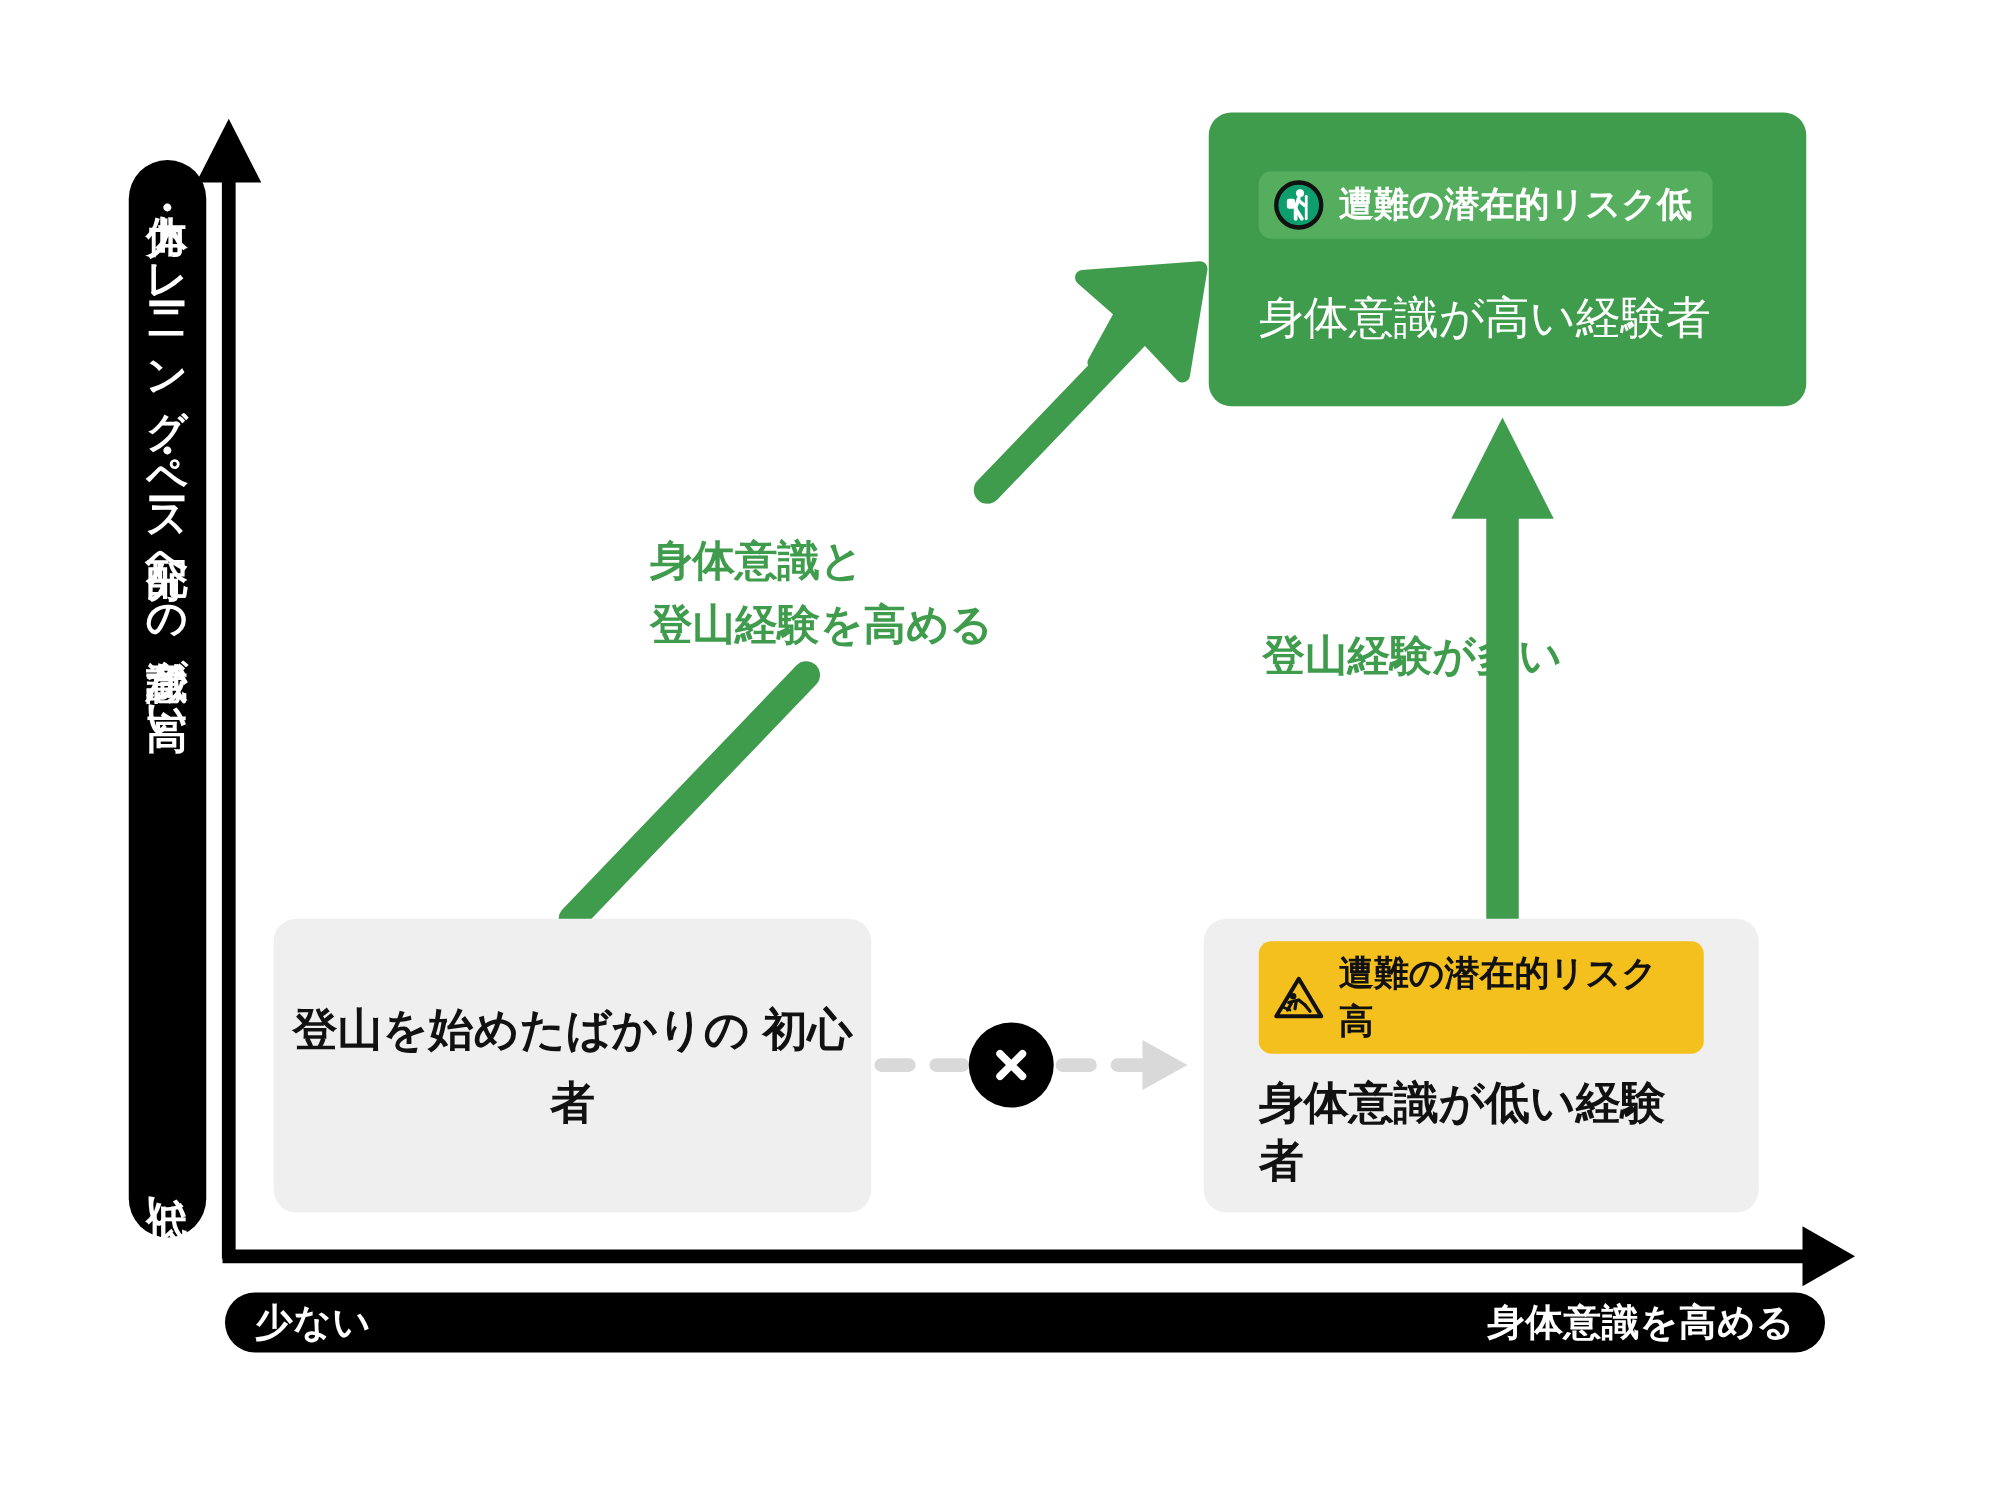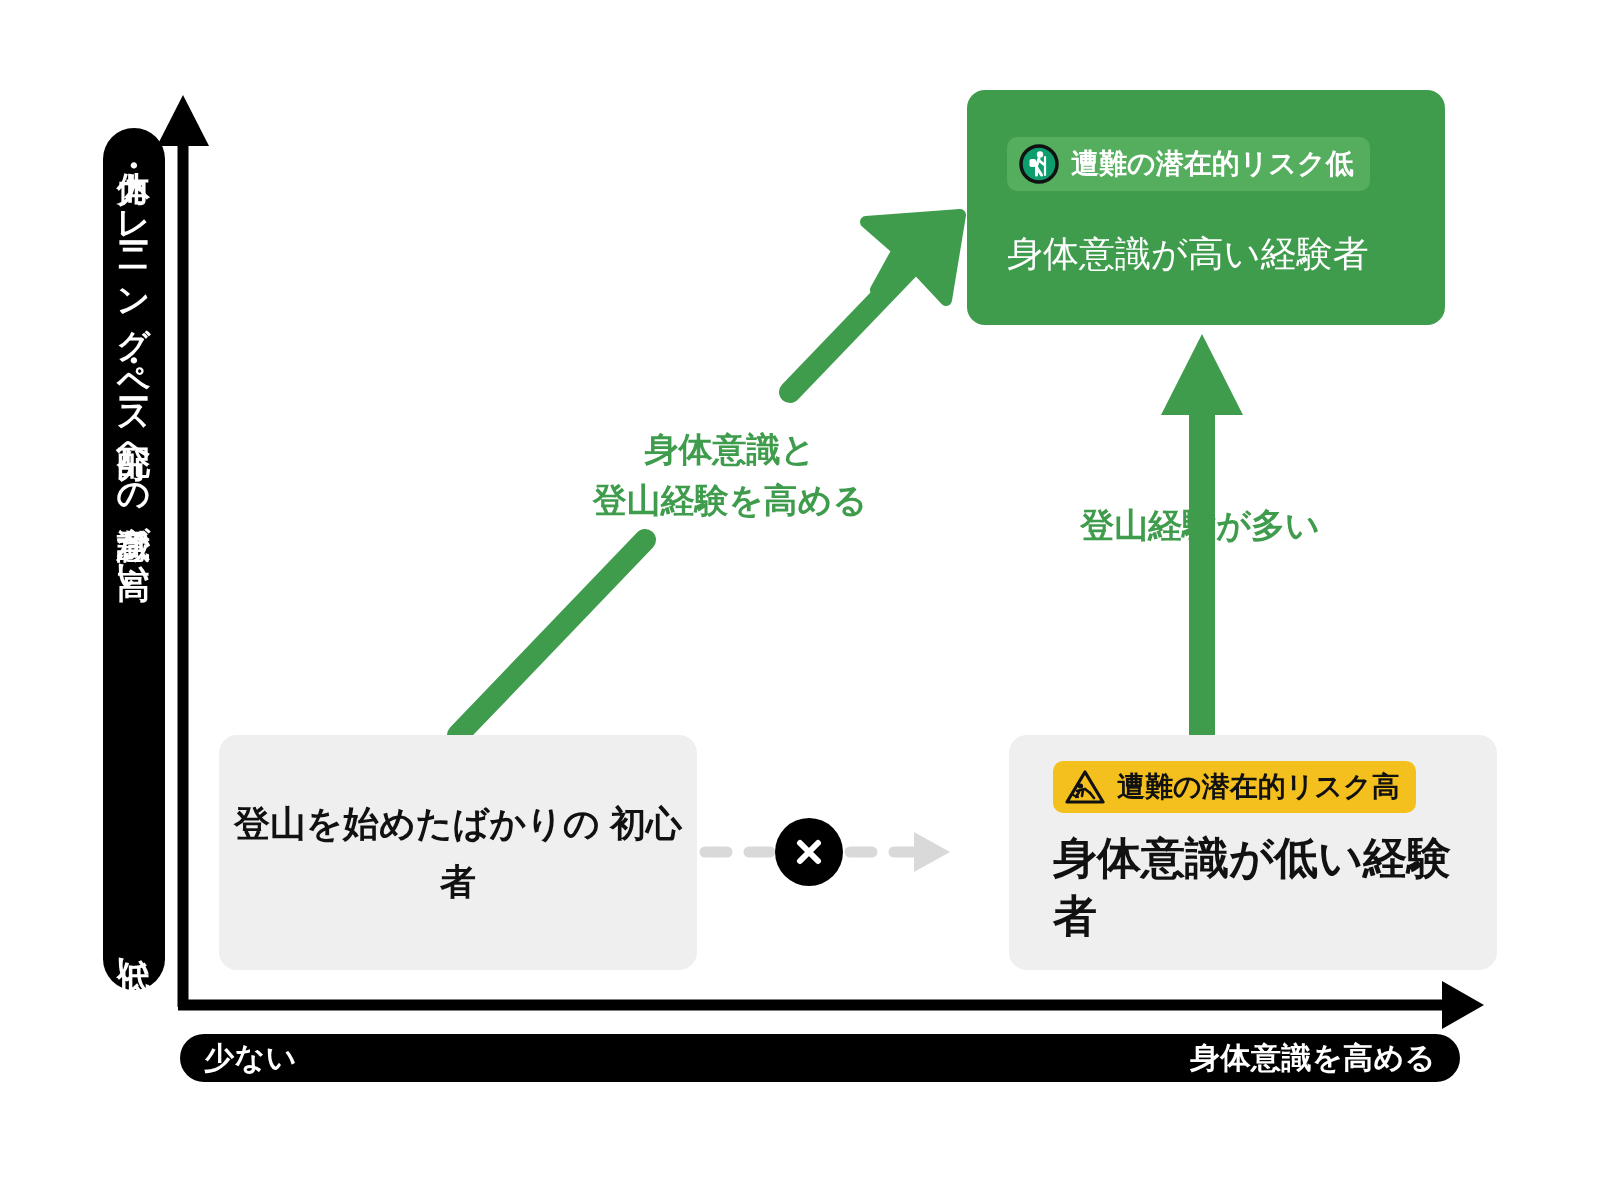--- a/index.html
+++ b/index.html
@@ -110,29 +110,29 @@
     text-align: center;
   }
   #card-beginner .card-title {
     color: #111111;
     font-size: 36px;
     font-weight: bold;
     line-height: 1.6;
   }
 
   #card-lowaware {
-    left: 1009px;
+    left: 963px;
     top: 735px;
-    width: 488px;
+    width: 444px;
     height: 235px;
     padding: 0 44px;
   }
   #card-lowaware .card-title {
     color: #111111;
-    font-size: 44px;
+    font-size: 36px;
     font-weight: bold;
     line-height: 1.3;
     margin-top: 16px;
   }
 
   #card-highaware {
     left: 967px;
     top: 90px;
     width: 478px;
     height: 235px;
@@ -177,21 +177,21 @@
     flex: 0 0 auto;
   }
 
   
   .arrow-label {
     position: absolute;
     color: #3f9c4c;
     font-size: 34px;
     font-weight: bold;
     line-height: 1.5;
-    text-align: center;
+    text-align: left;
     white-space: pre-line;
   }
   #label-diagonal {
     left: 520px;
     top: 424px;
     width: 420px;
   }
   #label-vertical {
     left: 1010px;
     top: 500px;

